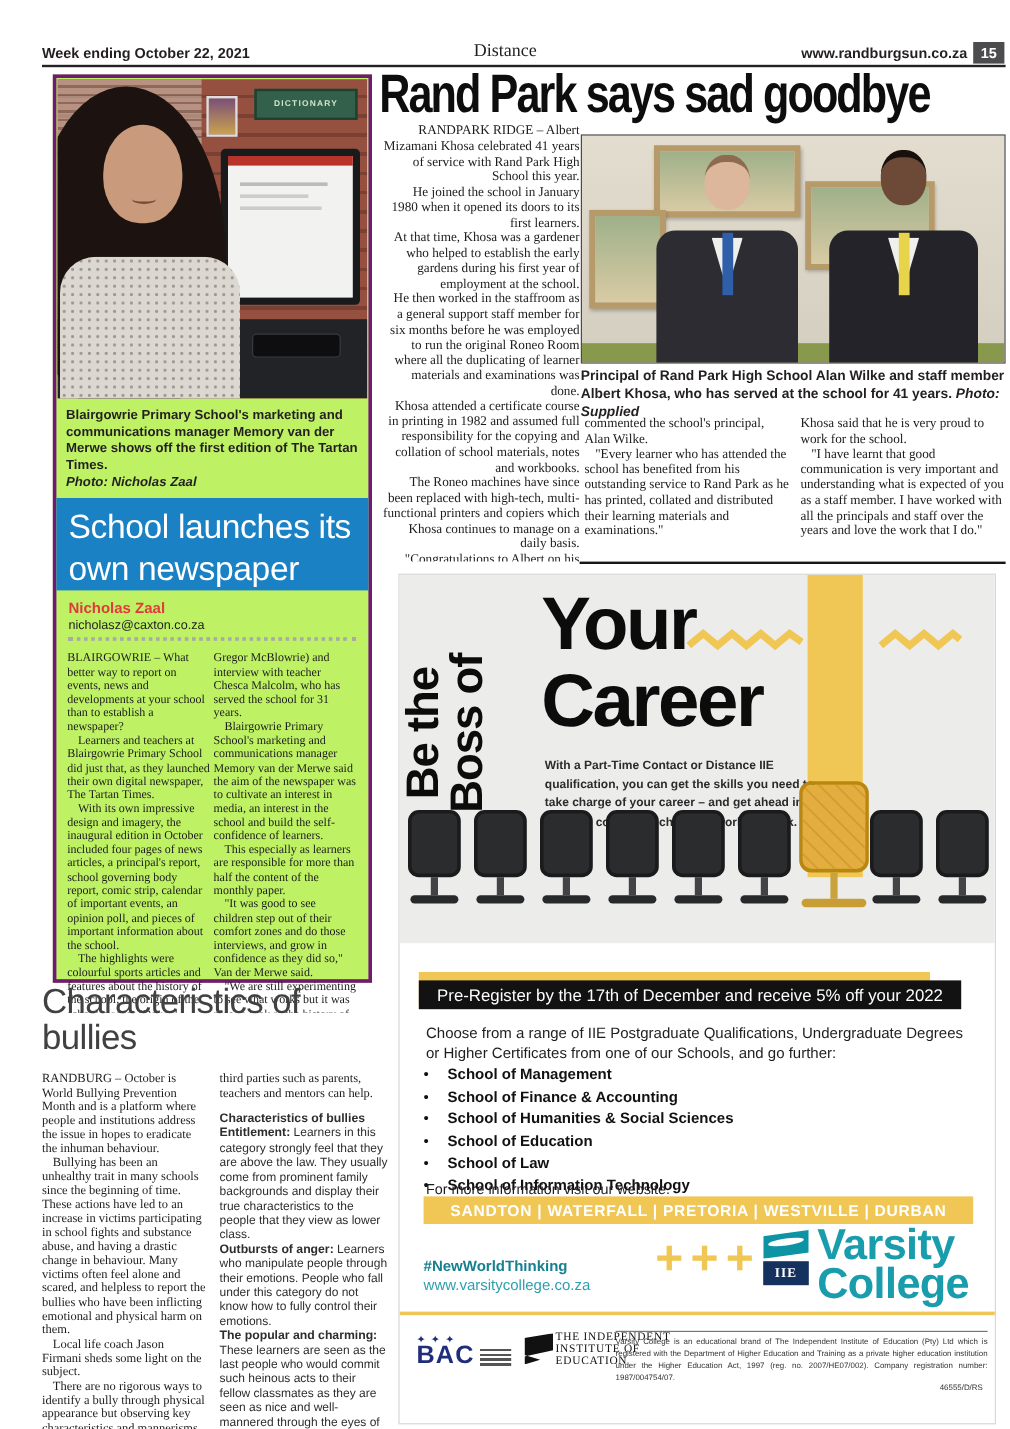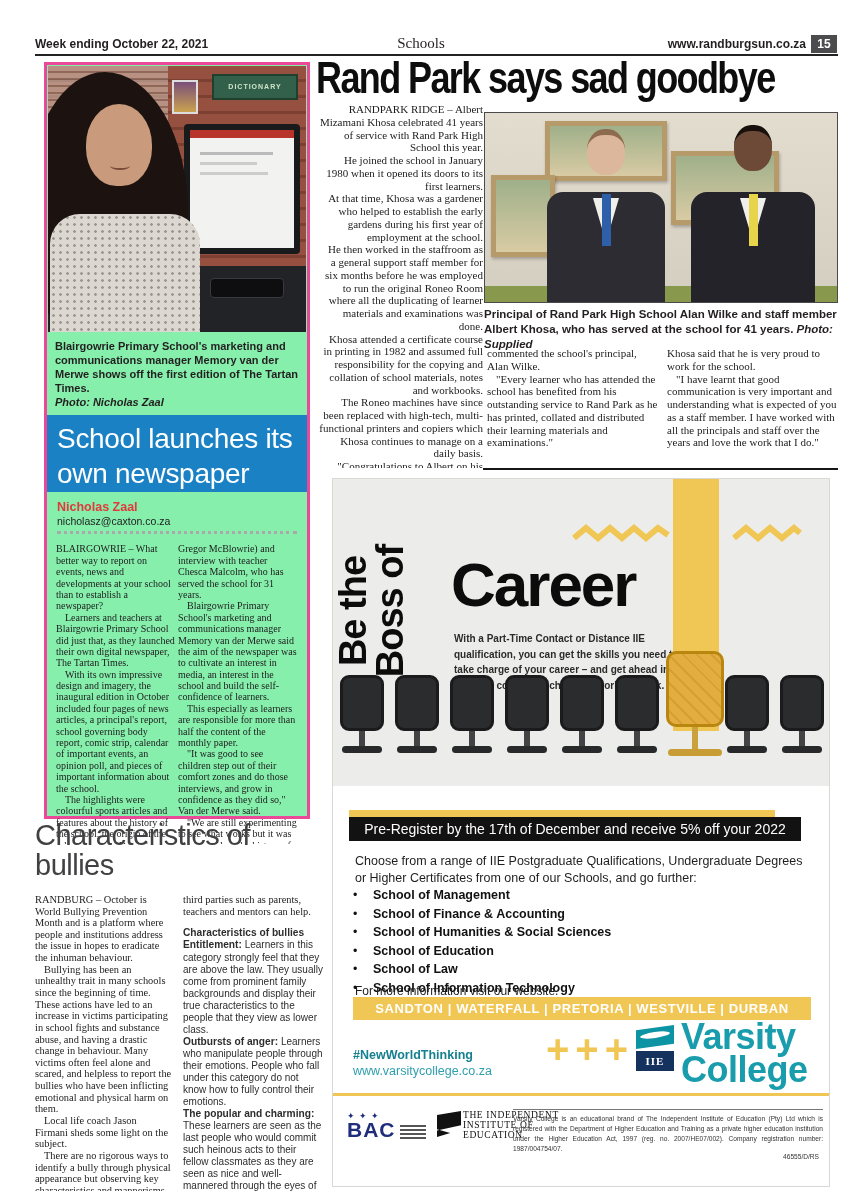--- a/index.html
+++ b/index.html
@@ -8,21 +8,21 @@
   .abs { position:absolute; }
 
   
   .hdr-date { left:35px; top:37px; font:bold 12px "Liberation Sans", sans-serif; color:#231f20; }
   .hdr-section { left:0; right:0; top:35px; text-align:center; font:15px "Liberation Serif", serif; color:#231f20; }
   .hdr-site { right:36px; top:37px; font:bold 12px "Liberation Sans", sans-serif; color:#231f20; }
   .hdr-pageno { right:5px; top:35px; width:26px; height:18px; background:#4c4c4e; color:#fff; font:bold 12px/18px "Liberation Sans", sans-serif; text-align:center; }
   .hdr-rule { left:35px; top:54px; width:803px; height:2px; background:#232323; }
 
   
-  .leftbox { left:44px; top:62px; width:266px; height:757px; border:3px solid #ec4899; background:#86efac; }
+  .leftbox { left:44px; top:62px; width:266px; height:757px; border:3px solid #701a75; background:#bef264; }
   .photo1 { position:relative; height:266px; margin:1px; overflow:hidden;
             background:repeating-linear-gradient(#96503f 0 13px, #7c4033 13px 16px); }
   .blinds { position:absolute; left:0; top:0; width:120px; height:90px; background:repeating-linear-gradient(#d9d2c4 0 5px, #8b8175 5px 7px); opacity:.5; }
   .sign { position:absolute; right:8px; top:8px; width:86px; height:26px; background:#33604a; border:2px solid #20402f; color:#cfe3c8; font:bold 7px/22px "Liberation Sans", sans-serif; text-align:center; letter-spacing:1px; }
   .poster { position:absolute; right:108px; top:14px; width:26px; height:34px; background:linear-gradient(#7a4f7a,#caa24e); border:2px solid #ddd; }
   .monitor { position:absolute; right:6px; top:58px; width:116px; height:130px; background:#191a1c; border-radius:4px; padding:6px; }
   .screen { position:relative; width:100%; height:100%; background:#f2f2f0; }
   .screen .tbar { position:absolute; left:0; top:0; width:100%; height:8px; background:#b8342a; }
   .screen .l1 { position:absolute; left:10px; top:22px; width:70%; height:3px; background:#bbb; }
   .screen .l2 { position:absolute; left:10px; top:32px; width:55%; height:3px; background:#ccc; }
@@ -123,21 +123,21 @@
   .instlogo { position:absolute; left:104px; top:632px; display:flex; gap:2px; }
   .instflag { width:24px; height:26px; background:#111; clip-path:polygon(0 15%, 100% 0, 100% 55%, 0 75%, 0 100%, 55% 85%, 0 70%); }
   .insttx { font-family:"Liberation Serif", serif; color:#111; font-size:9.5px; line-height:1.05; letter-spacing:.6px; }
   .adfine { position:absolute; left:180px; top:630px; width:310px; border-top:1px solid #777; padding-top:4px; font-size:6.6px; line-height:1.5; color:#333; text-align:justify; }
   .adcode { position:absolute; right:10px; top:674px; font-size:6.6px; color:#333; }
 </style>
 </head>
 <body>
 
 <div class="abs hdr-date">Week ending October 22, 2021</div>
-<div class="abs hdr-section">Schools</div>
+<div class="abs hdr-section">Distance</div>
 <div class="abs hdr-site">www.randburgsun.co.za</div>
 <div class="abs hdr-pageno">15</div>
 <div class="abs hdr-rule"></div>
 
 <div class="abs leftbox">
   <div class="photo1">
     <div class="blinds"></div>
     <div class="poster"></div>
     <div class="sign">DICTIONARY</div>
     <div class="monitor">
@@ -245,20 +245,21 @@
   </div>
 <div class="abs rphr"></div>
 
 <div class="abs adbox">
   <div class="adgray">
     <div class="adband" style="background:#f0c654;"></div>
     <div class="adrot">
       <div>Be the</div>
       <div>Boss of</div>
     </div>
+    <div class="adh1">Your</div>
     <div class="adh2">Career</div>
     <svg class="zig" style="left:238px;" width="100" height="20">
       <polyline points="3,15 15,5 27,15 39,5 51,15 63,5 75,15 87,5 97,12" fill="none" stroke="#f0c654" stroke-width="6"></polyline>
     </svg>
     <svg class="zig" style="left:398px;" width="72" height="20">
       <polyline points="3,15 15,5 27,15 39,5 51,15 63,5 69,10" fill="none" stroke="#f0c654" stroke-width="6"></polyline>
     </svg>
     <div class="adbody">With a Part-Time Contact or Distance IIE qualification, you can get the skills you need to take charge of your career – and get ahead in the new, constantly changing world of work.</div>
 
     <div class="chair" style="left:4px; top:196px;">

